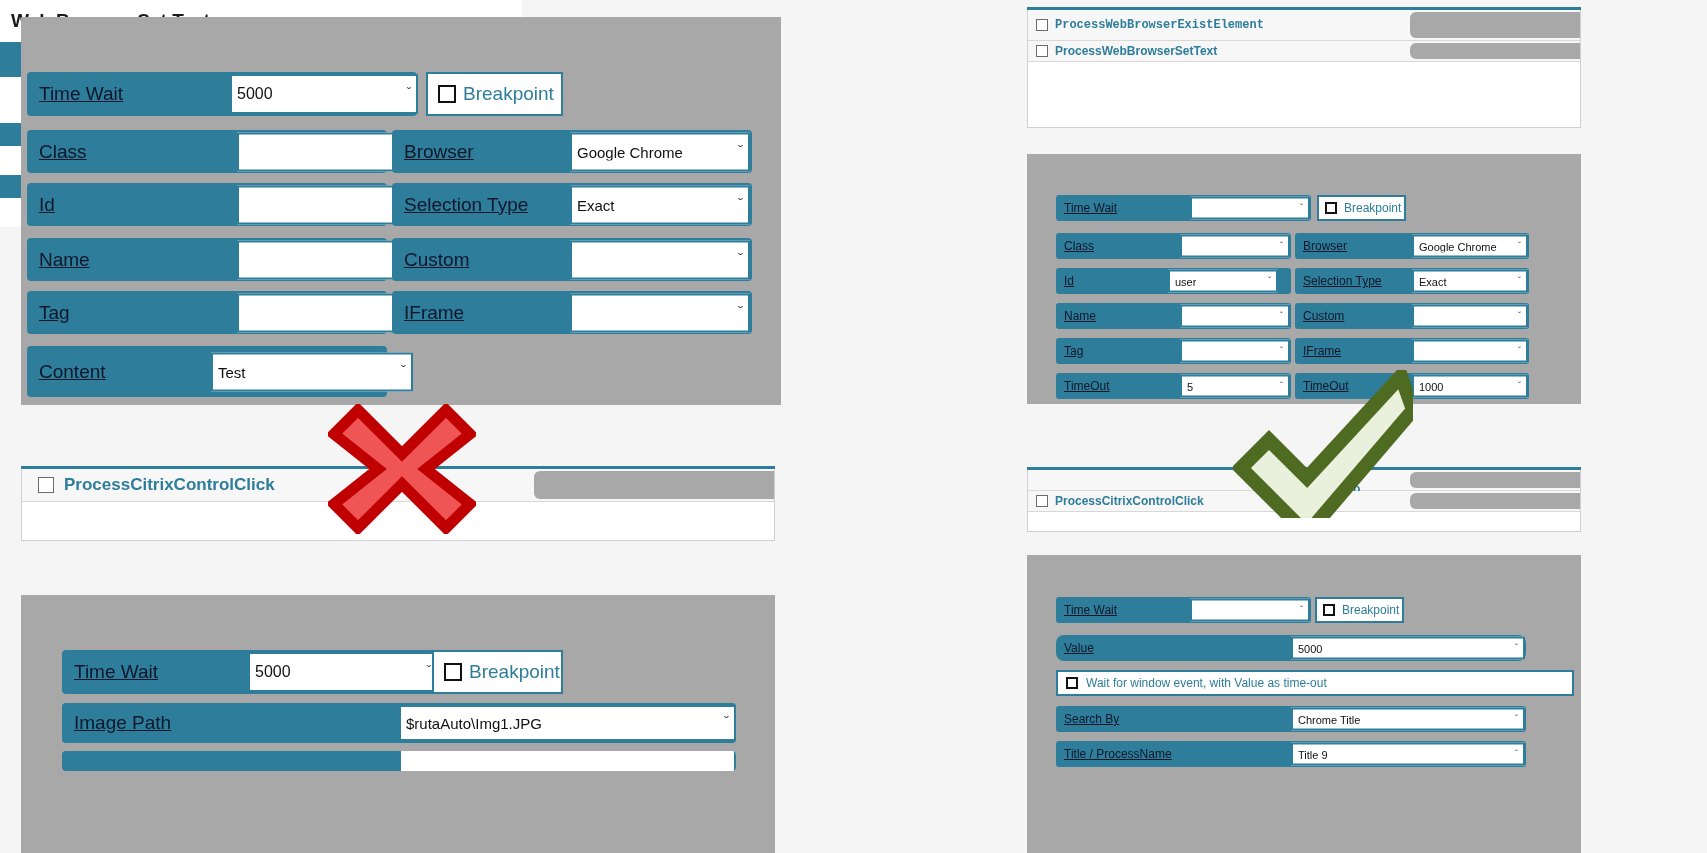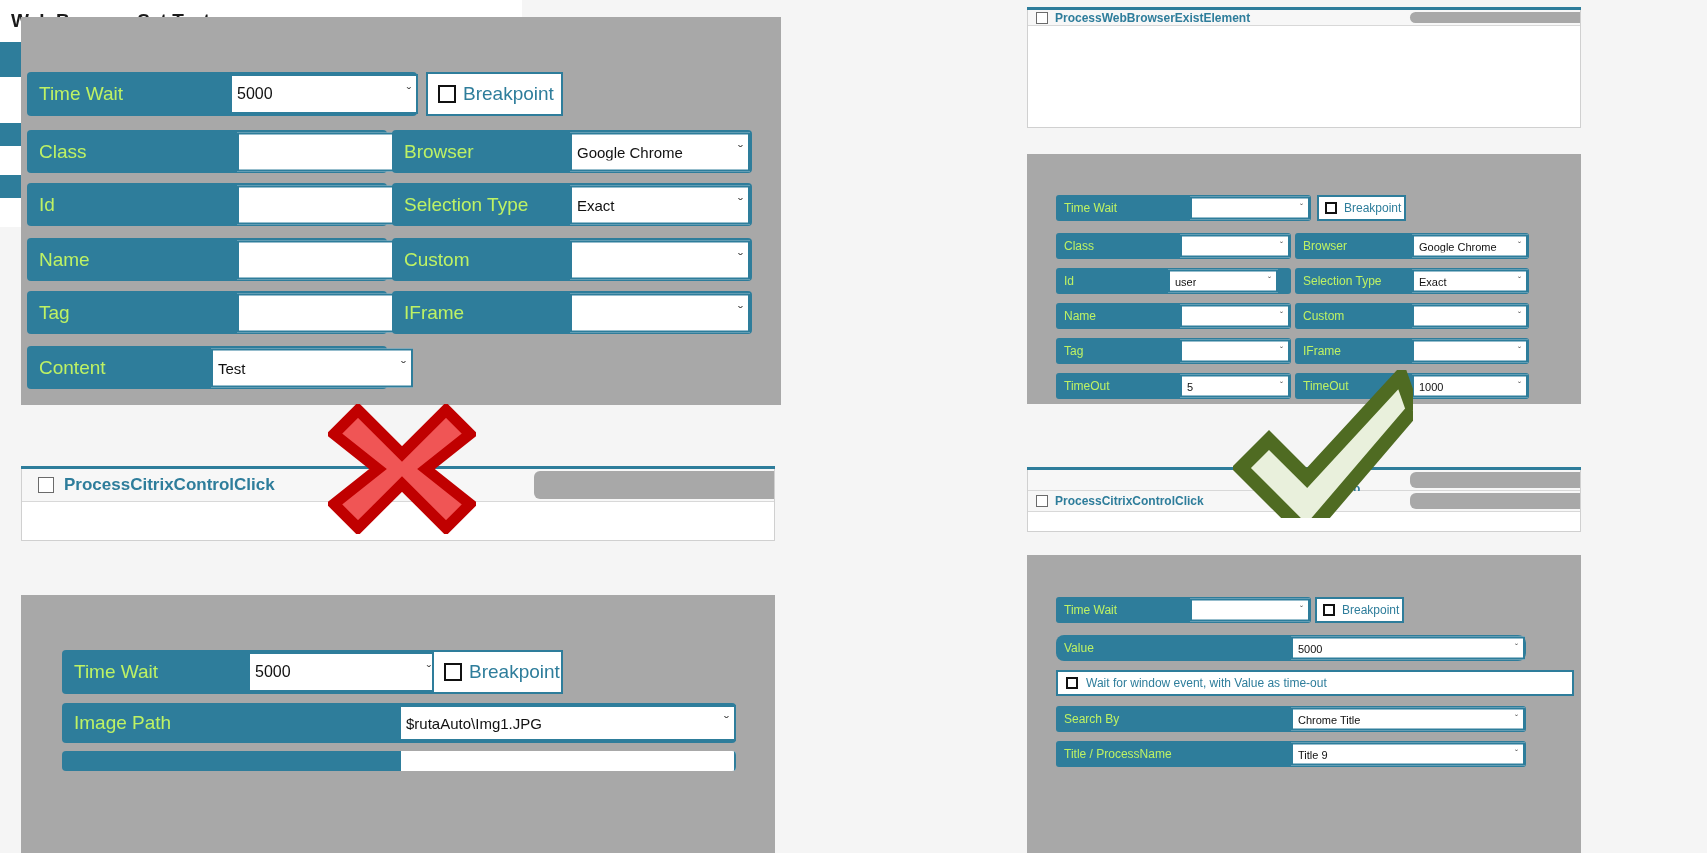--- a/index.html
+++ b/index.html
@@ -27,21 +27,21 @@
   .ajustes-bar{
     background:#2e7d9b;
     color:#ffffff;
     display:flex;align-items:center;justify-content:center;
     box-sizing:border-box;
   }
   .caret-lg{font-size:13px;}
 
   
   .field{position:absolute;box-sizing:border-box;background:#2e7d9b;border-radius:4px;display:flex;align-items:center;}
-  .field .flabel{color:#bef264;padding-left:12px;white-space:nowrap;}
+  .field .flabel{color:#0f172a;padding-left:12px;white-space:nowrap;text-decoration:underline;}
   .field .fcombo{
     position:absolute;top:50%;transform:translateY(-50%);
     background:#fff;border:2px solid #2e7d9b;box-sizing:border-box;
     display:flex;align-items:center;color:#111;
   }
   .field .fcombo .fv{padding-left:5px;white-space:nowrap;overflow:hidden;}
   .field .fcombo .fcaret{position:absolute;right:5px;top:50%;transform:translateY(-58%);color:#444;line-height:1;}
 
   
   .bp{
@@ -129,21 +129,21 @@
       <span class="fcaret">ˇ</span>
     </div>
   </div>
   <div class="field" style="left:27px;top:291px;width:360px;height:43px;font-size:19px;">
     <span class="flabel">Tag</span>
     <div class="fcombo" style="left:210px;width:176px;height:39px;font-size:15px;">
       <span class="fv"></span>
       <span class="fcaret">ˇ</span>
     </div>
   </div>
-  <div class="field" style="left:27px;top:346px;width:360px;height:43px;font-size:19px;">
+  <div class="field" style="left:27px;top:346px;width:360px;height:51px;font-size:19px;">
     <span class="flabel">Content</span>
     <div class="fcombo" style="left:184px;width:202px;height:39px;font-size:15px;text-align:center;">
       <span class="fv">Test</span>
       <span class="fcaret">ˇ</span>
     </div>
   </div>
 
   <div class="field" style="left:392px;top:130px;width:360px;height:43px;font-size:19px;">
     <span class="flabel">Browser</span>
     <div class="fcombo" style="left:178px;width:180px;height:39px;font-size:15px;">
@@ -213,23 +213,28 @@
     </div>
   </div>
 
   <div class="field" style="left:62px;top:751px;width:674px;height:20px;overflow:hidden;">
     <div class="fcombo" style="left:337px;width:337px;height:36px;"></div>
   </div>
 
   <div class="topline" style="left:1027px;top:7px;width:554px;height:3px;"></div>
 
   <div class="steplist" style="left:1027px;top:10px;width:554px;height:118px;border:1px solid #d0d0d0;border-top:none;">
-    <div class="steprow" style="height:16px;padding-left:8px;">
+    <div class="steprow" style="height:31px;padding-left:8px;font-family:Liberation Mono, monospace;">
       <span class="chk" style="width:12px;height:12px;"></span>
       <span class="sname" style="font-size:12px;margin-left:7px;">ProcessWebBrowserExistElement</span>
+      <span class="tab" style="width:170px;"></span>
+    </div>
+    <div class="steprow" style="height:21px;padding-left:8px;">
+      <span class="chk" style="width:12px;height:12px;"></span>
+      <span class="sname" style="font-size:12px;margin-left:7px;">ProcessWebBrowserSetText</span>
       <span class="tab" style="width:170px;"></span>
     </div>
   </div>
 
   <div class="ajustes-bar" style="left:1027px;top:131px;width:554px;height:23px;font-size:13px;">
     <span>Ajustes de ProcessStep</span>
   </div>
 
   <div class="panel gray-bg" style="left:1027px;top:154px;width:554px;height:250px;"></div>
 

